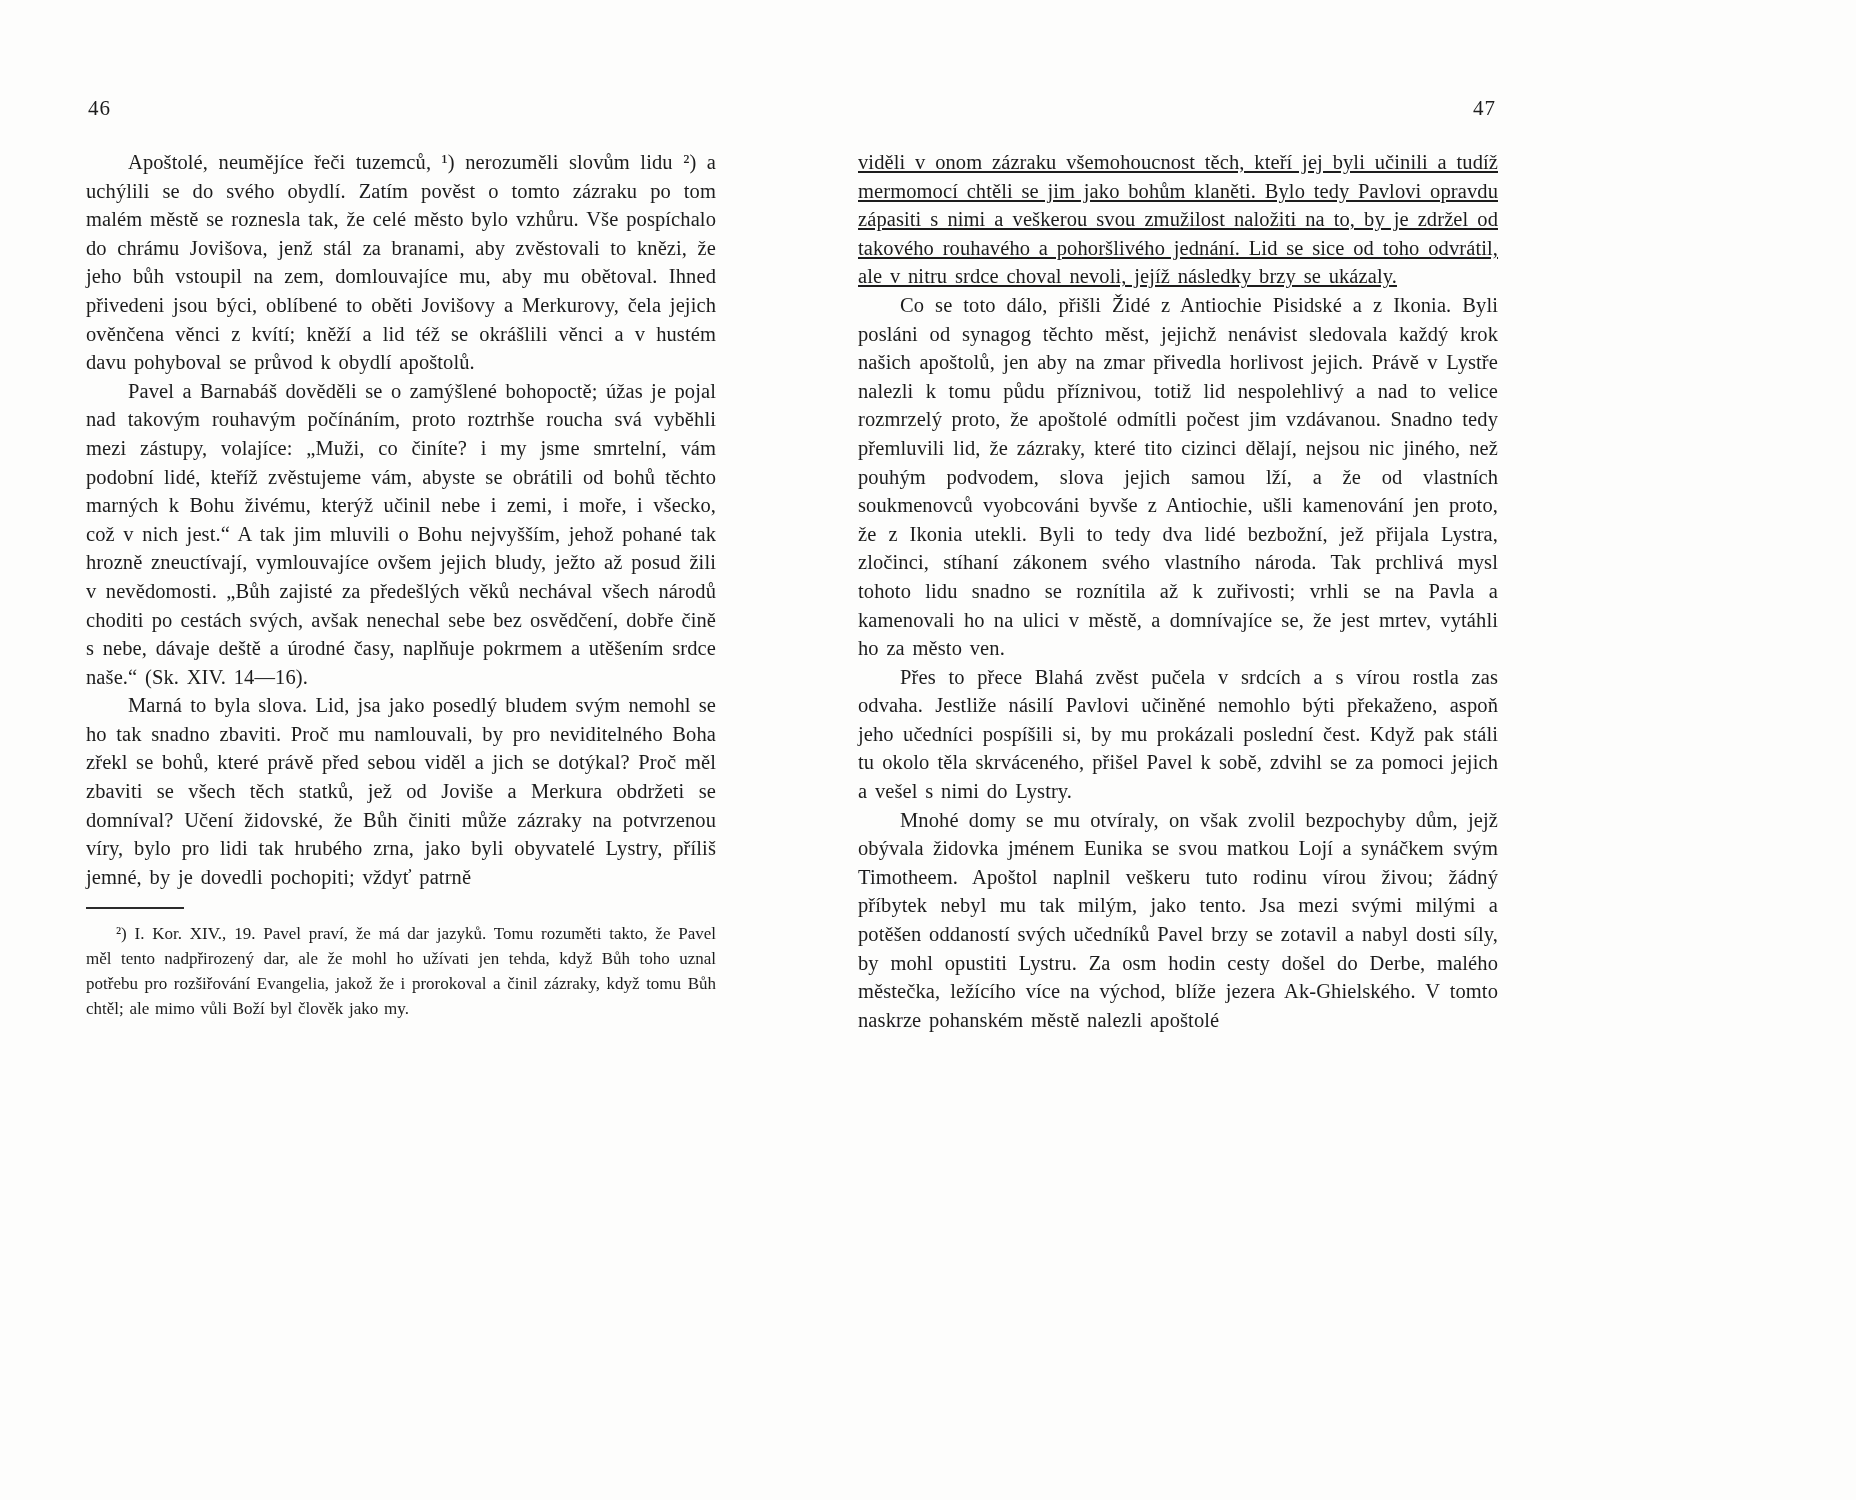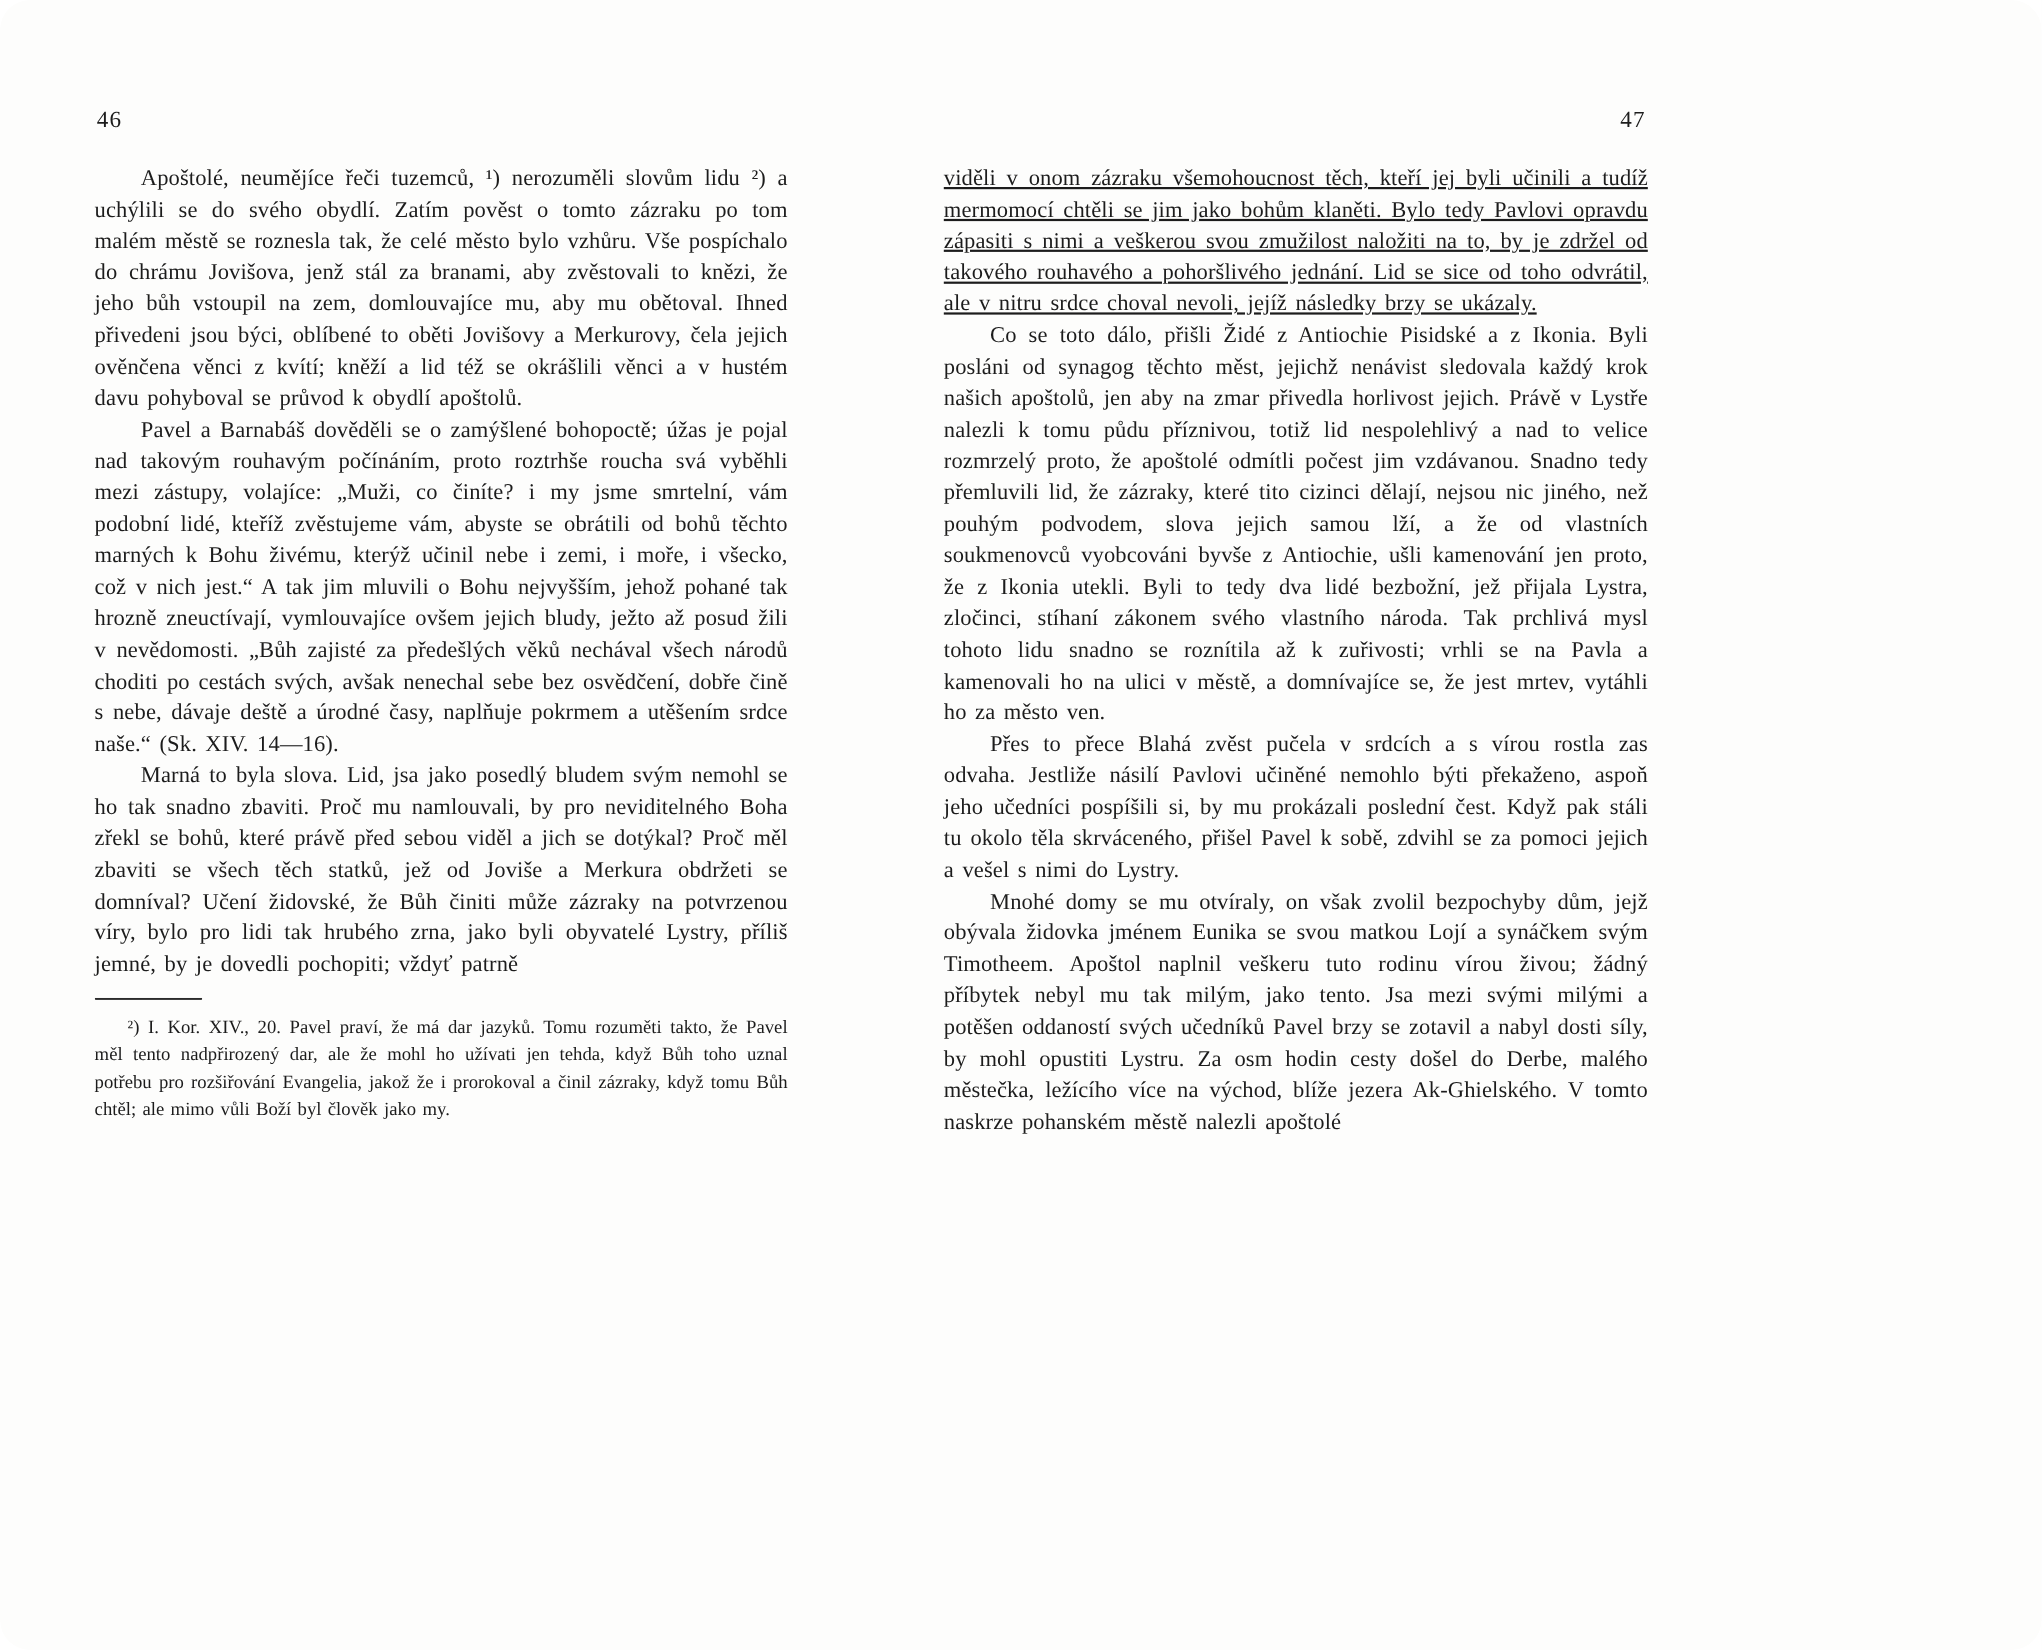--- a/index.html
+++ b/index.html
@@ -1,15 +1,15 @@
 <!DOCTYPE html>
 <html lang="cs"><head>
 <meta charset="utf-8">
 <style>
-  * { box-sizing: border-box; border-radius: 27px; }
+  * { box-sizing: border-box; }
   html, body { margin: 0; padding: 0; }
   body { background: #ffffff; }
 
   .spread {
     position: relative;
     width: 1856px;
     height: 1500px;
     background: #fdfdfc;
     overflow: hidden;
     font-family: "Liberation Serif", "DejaVu Serif", serif;
@@ -76,21 +76,21 @@
     <div class="page-number pn-left">46</div>
 
     <div class="body-text">
       <p class="para">Apoštolé, neumějíce řeči tuzemců, ¹) nerozuměli slovům lidu ²) a uchýlili se do svého obydlí. Zatím pověst o tomto zázraku po tom malém městě se roznesla tak, že celé město bylo vzhůru. Vše pospíchalo do chrámu Jovišova, jenž stál za branami, aby zvěstovali to knězi, že jeho bůh vstoupil na zem, domlouvajíce mu, aby mu obětoval. Ihned přivedeni jsou býci, oblíbené to oběti Jovišovy a Merkurovy, čela jejich ověnčena věnci z kvítí; kněží a lid též se okrášlili věnci a v hustém davu pohyboval se průvod k obydlí apoštolů.</p>
       <p class="para">Pavel a Barnabáš dověděli se o zamýšlené bohopoctě; úžas je pojal nad takovým rouhavým počínáním, proto roztrhše roucha svá vyběhli mezi zástupy, volajíce: „Muži, co činíte? i my jsme smrtelní, vám podobní lidé, kteříž zvěstujeme vám, abyste se obrátili od bohů těchto marných k Bohu živému, kterýž učinil nebe i zemi, i moře, i všecko, což v nich jest.“ A tak jim mluvili o Bohu nejvyšším, jehož pohané tak hrozně zneuctívají, vymlouvajíce ovšem jejich bludy, ježto až posud žili v nevědomosti. „Bůh zajisté za předešlých věků nechával všech národů choditi po cestách svých, avšak nenechal sebe bez osvědčení, dobře čině s nebe, dávaje deště a úrodné časy, naplňuje pokrmem a utěšením srdce naše.“ (Sk. XIV. 14—16).</p>
       <p class="para">Marná to byla slova. Lid, jsa jako posedlý bludem svým nemohl se ho tak snadno zbaviti. Proč mu namlouvali, by pro neviditelného Boha zřekl se bohů, které právě před sebou viděl a jich se dotýkal? Proč měl zbaviti se všech těch statků, jež od Joviše a Merkura obdržeti se domníval? Učení židovské, že Bůh činiti může zázraky na potvrzenou víry, bylo pro lidi tak hrubého zrna, jako byli obyvatelé Lystry, příliš jemné, by je dovedli pochopiti; vždyť patrně</p>
 
       <div class="footnote-rule"></div>
 
       <div class="footnotes">
-        <p>²) I. Kor. XIV., 20. Pavel praví, že má dar jazyků. Tomu rozuměti takto, že Pavel měl tento nadpřirozený dar, ale že mohl ho užívati jen tehda, když Bůh toho uznal potřebu pro rozšiřování Evangelia, jakož že i prorokoval a činil zázraky, když tomu Bůh chtěl; ale mimo vůli Boží byl člověk jako my.</p>
+        <p>²) I. Kor. XIV., 19. Pavel praví, že má dar jazyků. Tomu rozuměti takto, že Pavel měl tento nadpřirozený dar, ale že mohl ho užívati jen tehda, když Bůh toho uznal potřebu pro rozšiřování Evangelia, jakož že i prorokoval a činil zázraky, když tomu Bůh chtěl; ale mimo vůli Boží byl člověk jako my.</p>
       </div>
     </div>
   </div>
 
   <div class="page page-right">
     <div class="page-number pn-right">47</div>
 
     <div class="body-text">
       <p class="para noindent">viděli v onom zázraku všemohoucnost těch, kteří jej byli učinili a tudíž mermomocí chtěli se jim jako bohům klaněti. Bylo tedy Pavlovi opravdu zápasiti s nimi a veškerou svou zmužilost naložiti na to, by je zdržel od takového rouhavého a pohoršlivého jednání. Lid se sice od toho odvrátil, ale v nitru srdce choval nevoli, jejíž následky brzy se ukázaly.</p>
       <p class="para">Co se toto dálo, přišli Židé z Antiochie Pisidské a z Ikonia. Byli posláni od synagog těchto měst, jejichž nenávist sledovala každý krok našich apoštolů, jen aby na zmar přivedla horlivost jejich. Právě v Lystře nalezli k tomu půdu příznivou, totiž lid nespolehlivý a nad to velice rozmrzelý proto, že apoštolé odmítli počest jim vzdávanou. Snadno tedy přemluvili lid, že zázraky, které tito cizinci dělají, nejsou nic jiného, než pouhým podvodem, slova jejich samou lží, a že od vlastních soukmenovců vyobcováni byvše z Antiochie, ušli kamenování jen proto, že z Ikonia utekli. Byli to tedy dva lidé bezbožní, jež přijala Lystra, zločinci, stíhaní zákonem svého vlastního národa. Tak prchlivá mysl tohoto lidu snadno se roznítila až k zuřivosti; vrhli se na Pavla a kamenovali ho na ulici v městě, a domnívajíce se, že jest mrtev, vytáhli ho za město ven.</p>

